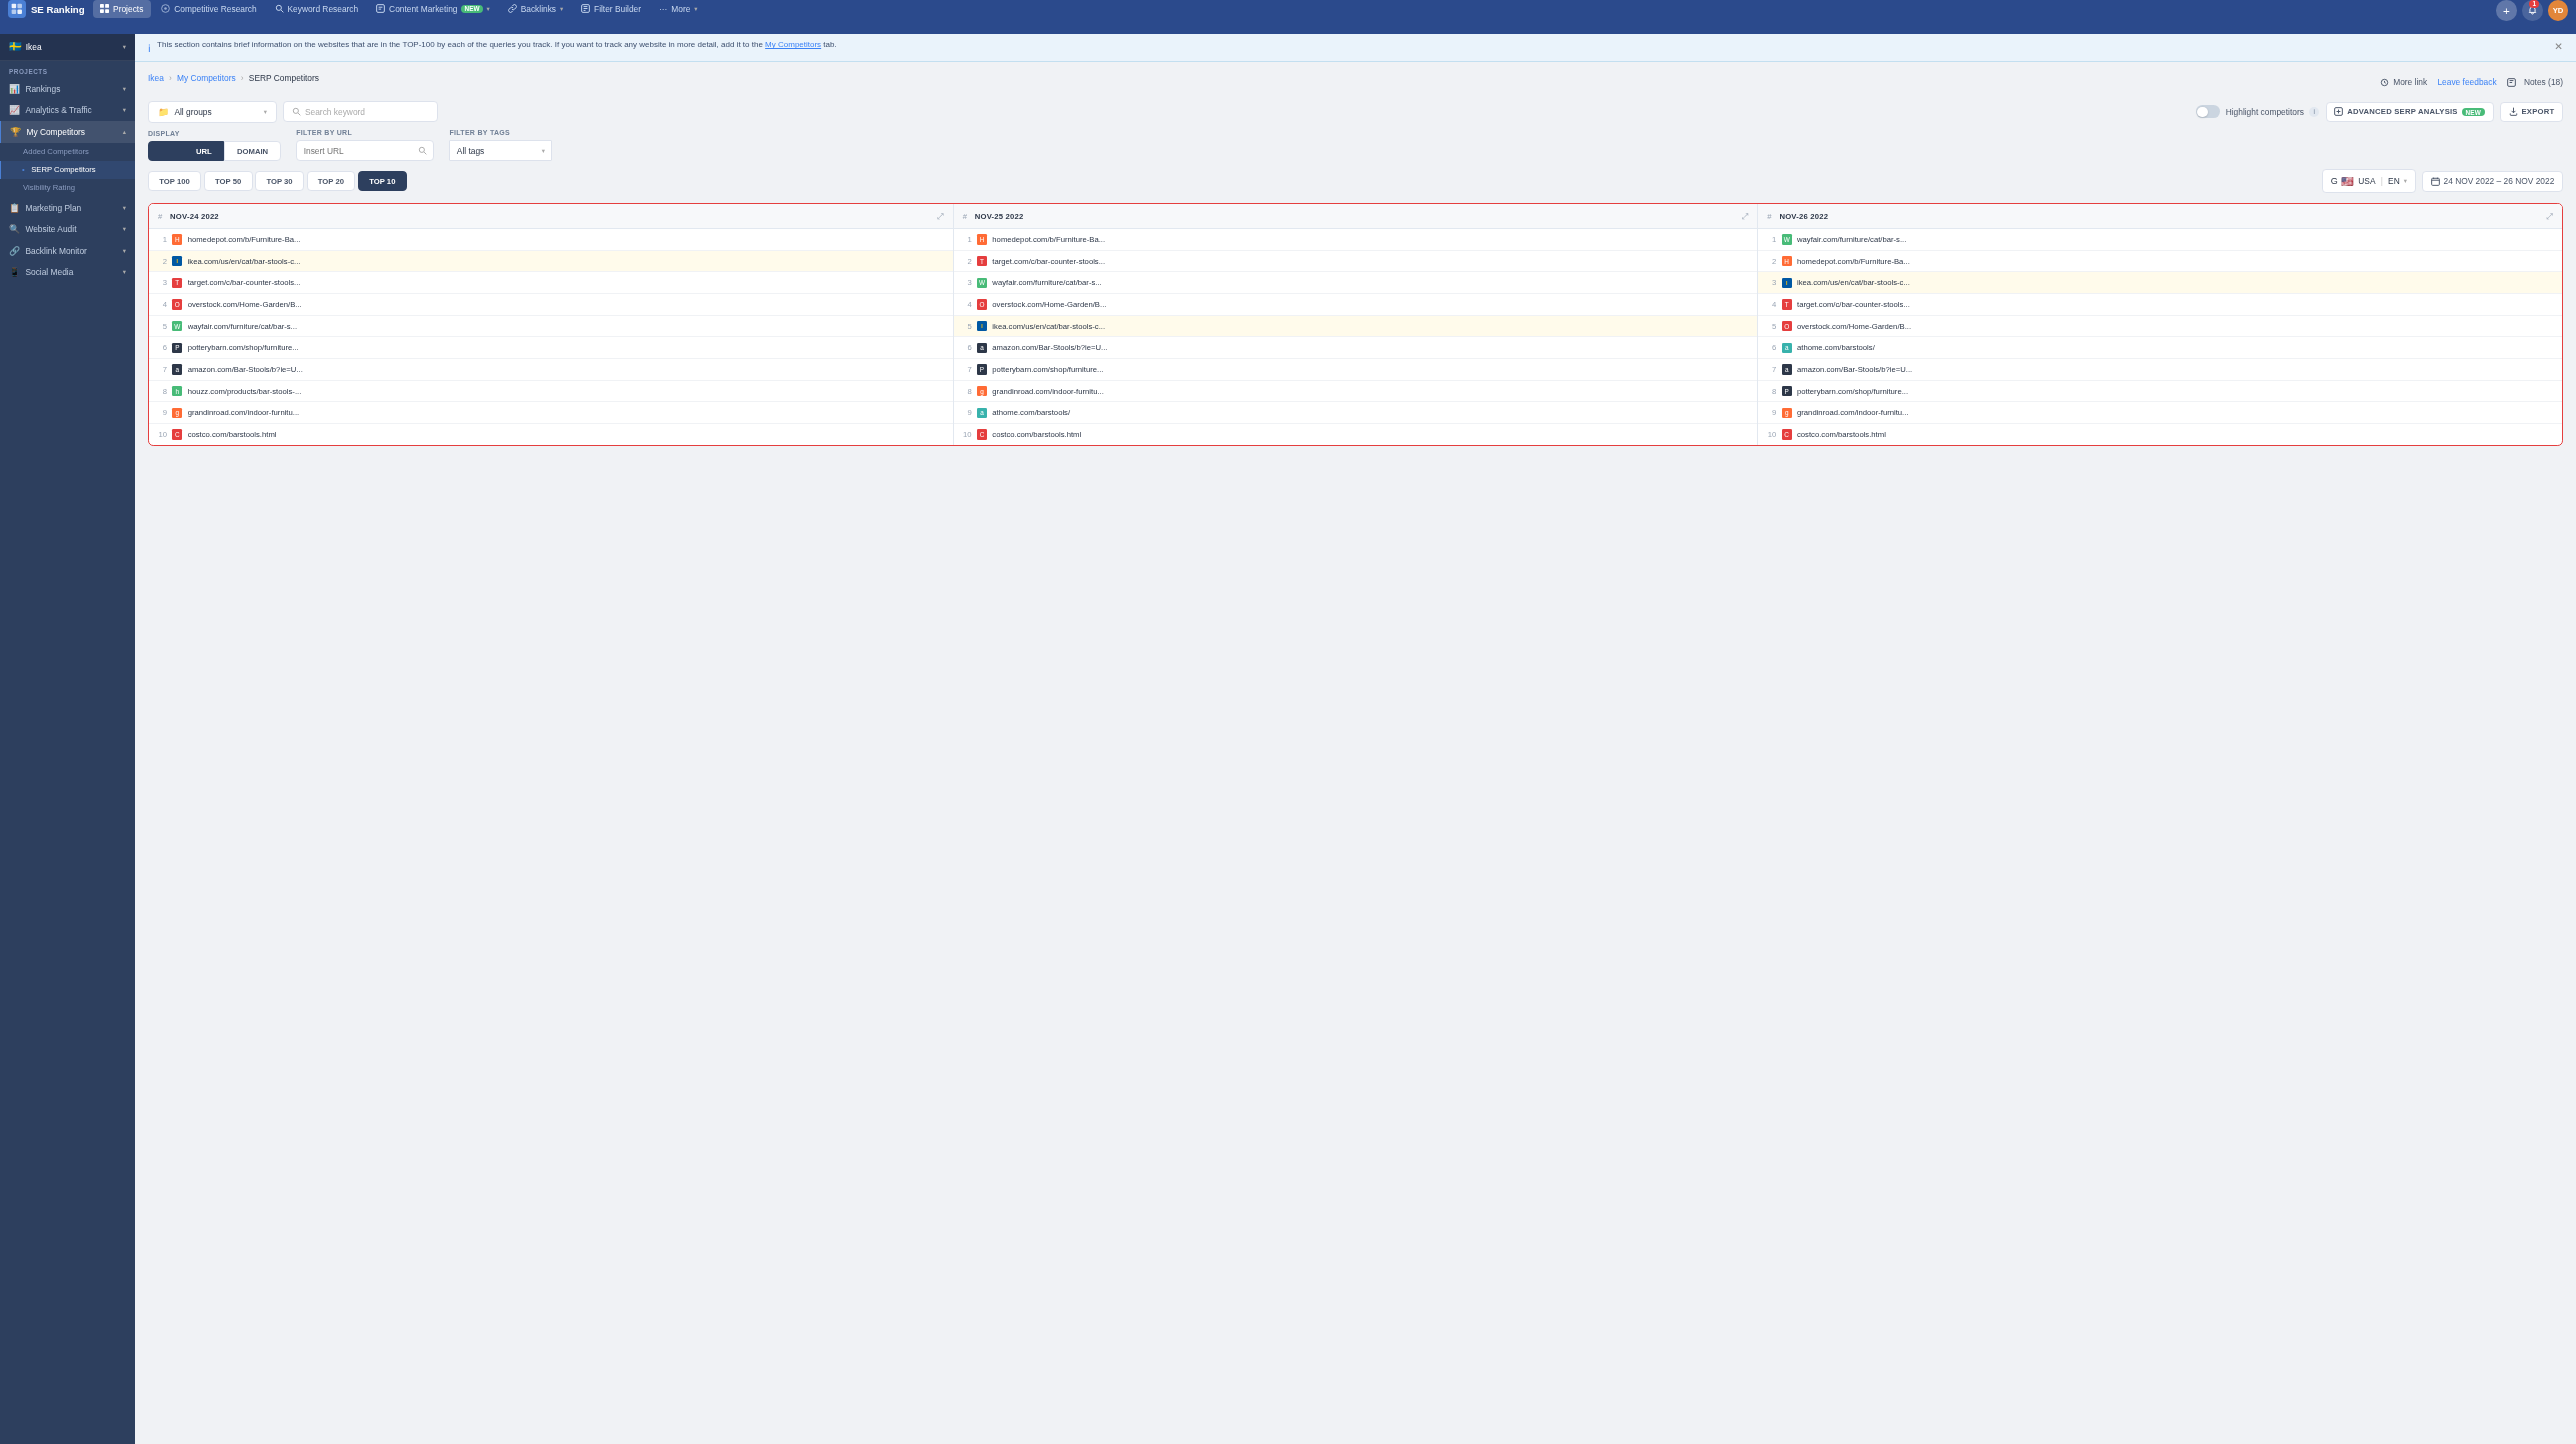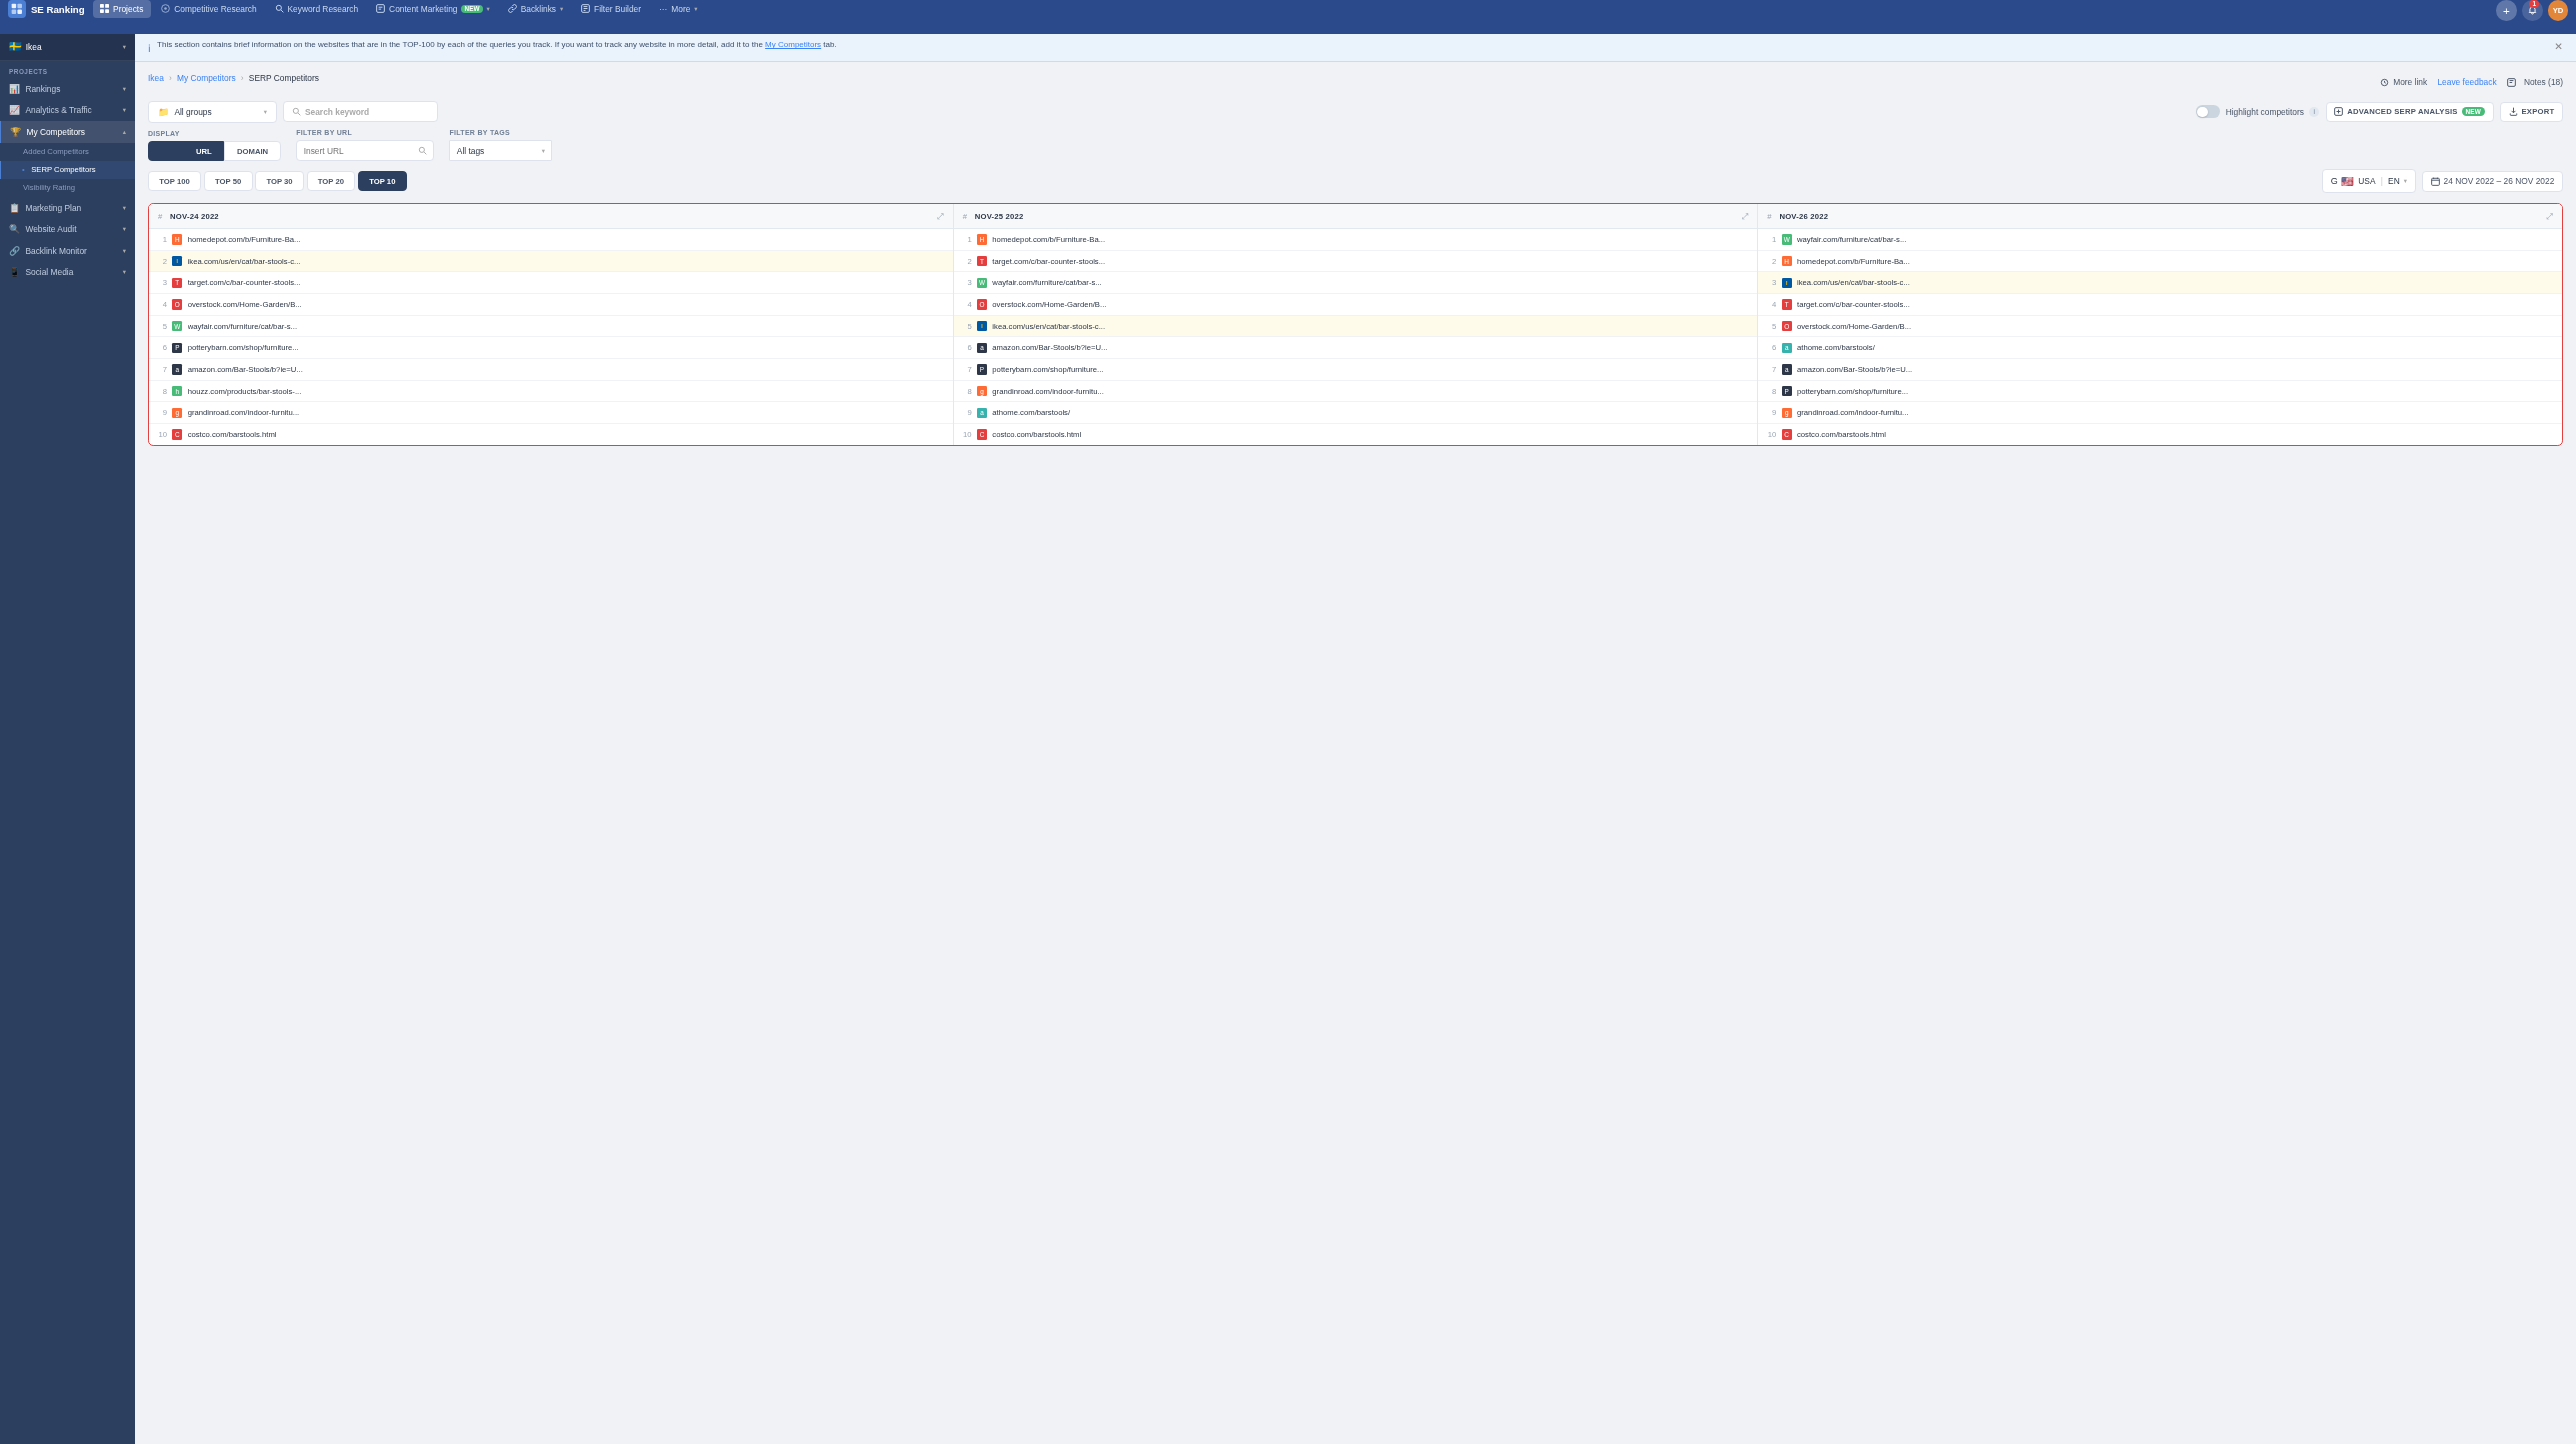--- a/index.html
+++ b/index.html
@@ -57,21 +57,21 @@
     .breadcrumb { display: flex; align-items: center; gap: 5.2px; font-size: 8.4px; color: #5a6a8a; margin-bottom: 9px; }
     .breadcrumb-sep { color: #aaa; }
     .breadcrumb-link { color: #3b82f6; cursor: pointer; }
     .breadcrumb-current { color: #2d3748; font-weight: 500; }
     .search-keyword { display: flex; align-items: center; gap: 3.9px; background: white; border: 0.6px solid #dde2ec; border-radius: 3.9px; padding: 4.5px 7.7px; font-size: 8.4px; min-width: 142px; color: #aaa; }
     .toggle-wrap { display: flex; align-items: center; gap: 5.2px; }
     .toggle { width: 24.5px; height: 13px; background: #cbd5e0; border-radius: 6.4px; position: relative; cursor: pointer; }
     .toggle-knob { width: 10.3px; height: 10.3px; background: white; border-radius: 50%; position: absolute; top: 1.3px; left: 1.3px; transition: left 0.2s; box-shadow: 0 0.6px 1.9px rgba(0,0,0,0.2); }
     .highlight-label { font-size: 8.4px; color: #4a5568; }
     .info-i { display: inline-flex; align-items: center; justify-content: center; width: 10.3px; height: 10.3px; background: #e2e8f0; border-radius: 50%; font-size: 6.4px; color: #718096; cursor: pointer; }
-    .btn-advanced { display: flex; align-items: flex-start; gap: 3.9px; background: white; border: 0.6px solid #dde2ec; border-radius: 3.9px; padding: 4.5px 7.7px; cursor: pointer; font-size: 7.7px; color: #4a5568; font-weight: 600; text-transform: uppercase; letter-spacing: 0.2px; }
+    .btn-advanced { display: flex; align-items: flex-end; gap: 3.9px; background: white; border: 0.6px solid #dde2ec; border-radius: 3.9px; padding: 4.5px 7.7px; cursor: pointer; font-size: 7.7px; color: #4a5568; font-weight: 600; text-transform: uppercase; letter-spacing: 0.2px; }
     .btn-export { display: flex; align-items: center; gap: 3.9px; background: white; border: 0.6px solid #dde2ec; border-radius: 3.9px; padding: 4.5px 7.7px; cursor: pointer; font-size: 7.7px; color: #4a5568; font-weight: 600; text-transform: uppercase; letter-spacing: 0.2px; }
     .badge-new { background: #48bb78; color: white; font-size: 6.4px; padding: 0.6px 3.9px; border-radius: 6.4px; font-weight: 700; }
     .display-btns { display: flex; gap: 0; }
     .display-btn { padding: 4.5px 11.6px; border: 0.6px solid #dde2ec; background: white; cursor: pointer; font-size: 7.7px; color: #4a5568; font-weight: 600; }
     .display-btn:first-child { border-radius: 3.9px 0 0 3.9px; }
     .display-btn:last-child { border-radius: 0 3.9px 3.9px 0; }
     .display-btn.active { background: #2d3f5e; color: white; border-color: #2d3f5e; padding-left: 47px; }
     .filter-url-input { display: flex; align-items: center; gap: 3.9px; border: 0.6px solid #dde2ec; border-radius: 3.9px; padding: 4.5px 6.4px; min-width: 129px; background: white; }
     .filter-url-input input { border: none; outline: none; font-size: 8.4px; color: #aaa; background: transparent; min-width: 97px; }
     .filter-tags-select { display: flex; align-items: center; gap: 3.9px; border: 0.6px solid #dde2ec; border-radius: 1px; padding: 4.5px 6.4px; min-width: 103px; background: white; cursor: pointer; font-size: 8.4px; }
@@ -337,21 +337,21 @@
           <span>All groups</span>
           <div style="flex:1;"></div>
           <span class="chevron">▾</span>
         </div>
 
         <div class="search-keyword" style="min-width:155px;">
           <svg width="9" height="9" viewBox="0 0 14 14" fill="none" stroke="#aaa" stroke-width="1.5">
               <circle cx="6" cy="6" r="4"></circle>
               <line x1="9.5" y1="9.5" x2="13" y2="13"></line>
             </svg>
-          <span style="color:#aaa;font-weight:bold;">Search keyword</span>
+          <span style="color:#aaa;">Search keyword</span>
         </div>
 
         <div style="margin-left: auto; display:flex; align-items:center; gap:6.4px;">
           <div class="toggle-wrap">
             <div class="toggle">
               <div class="toggle-knob"></div>
             </div>
             <span class="highlight-label">Highlight competitors</span>
             <span class="info-i">i</span>
           </div>

